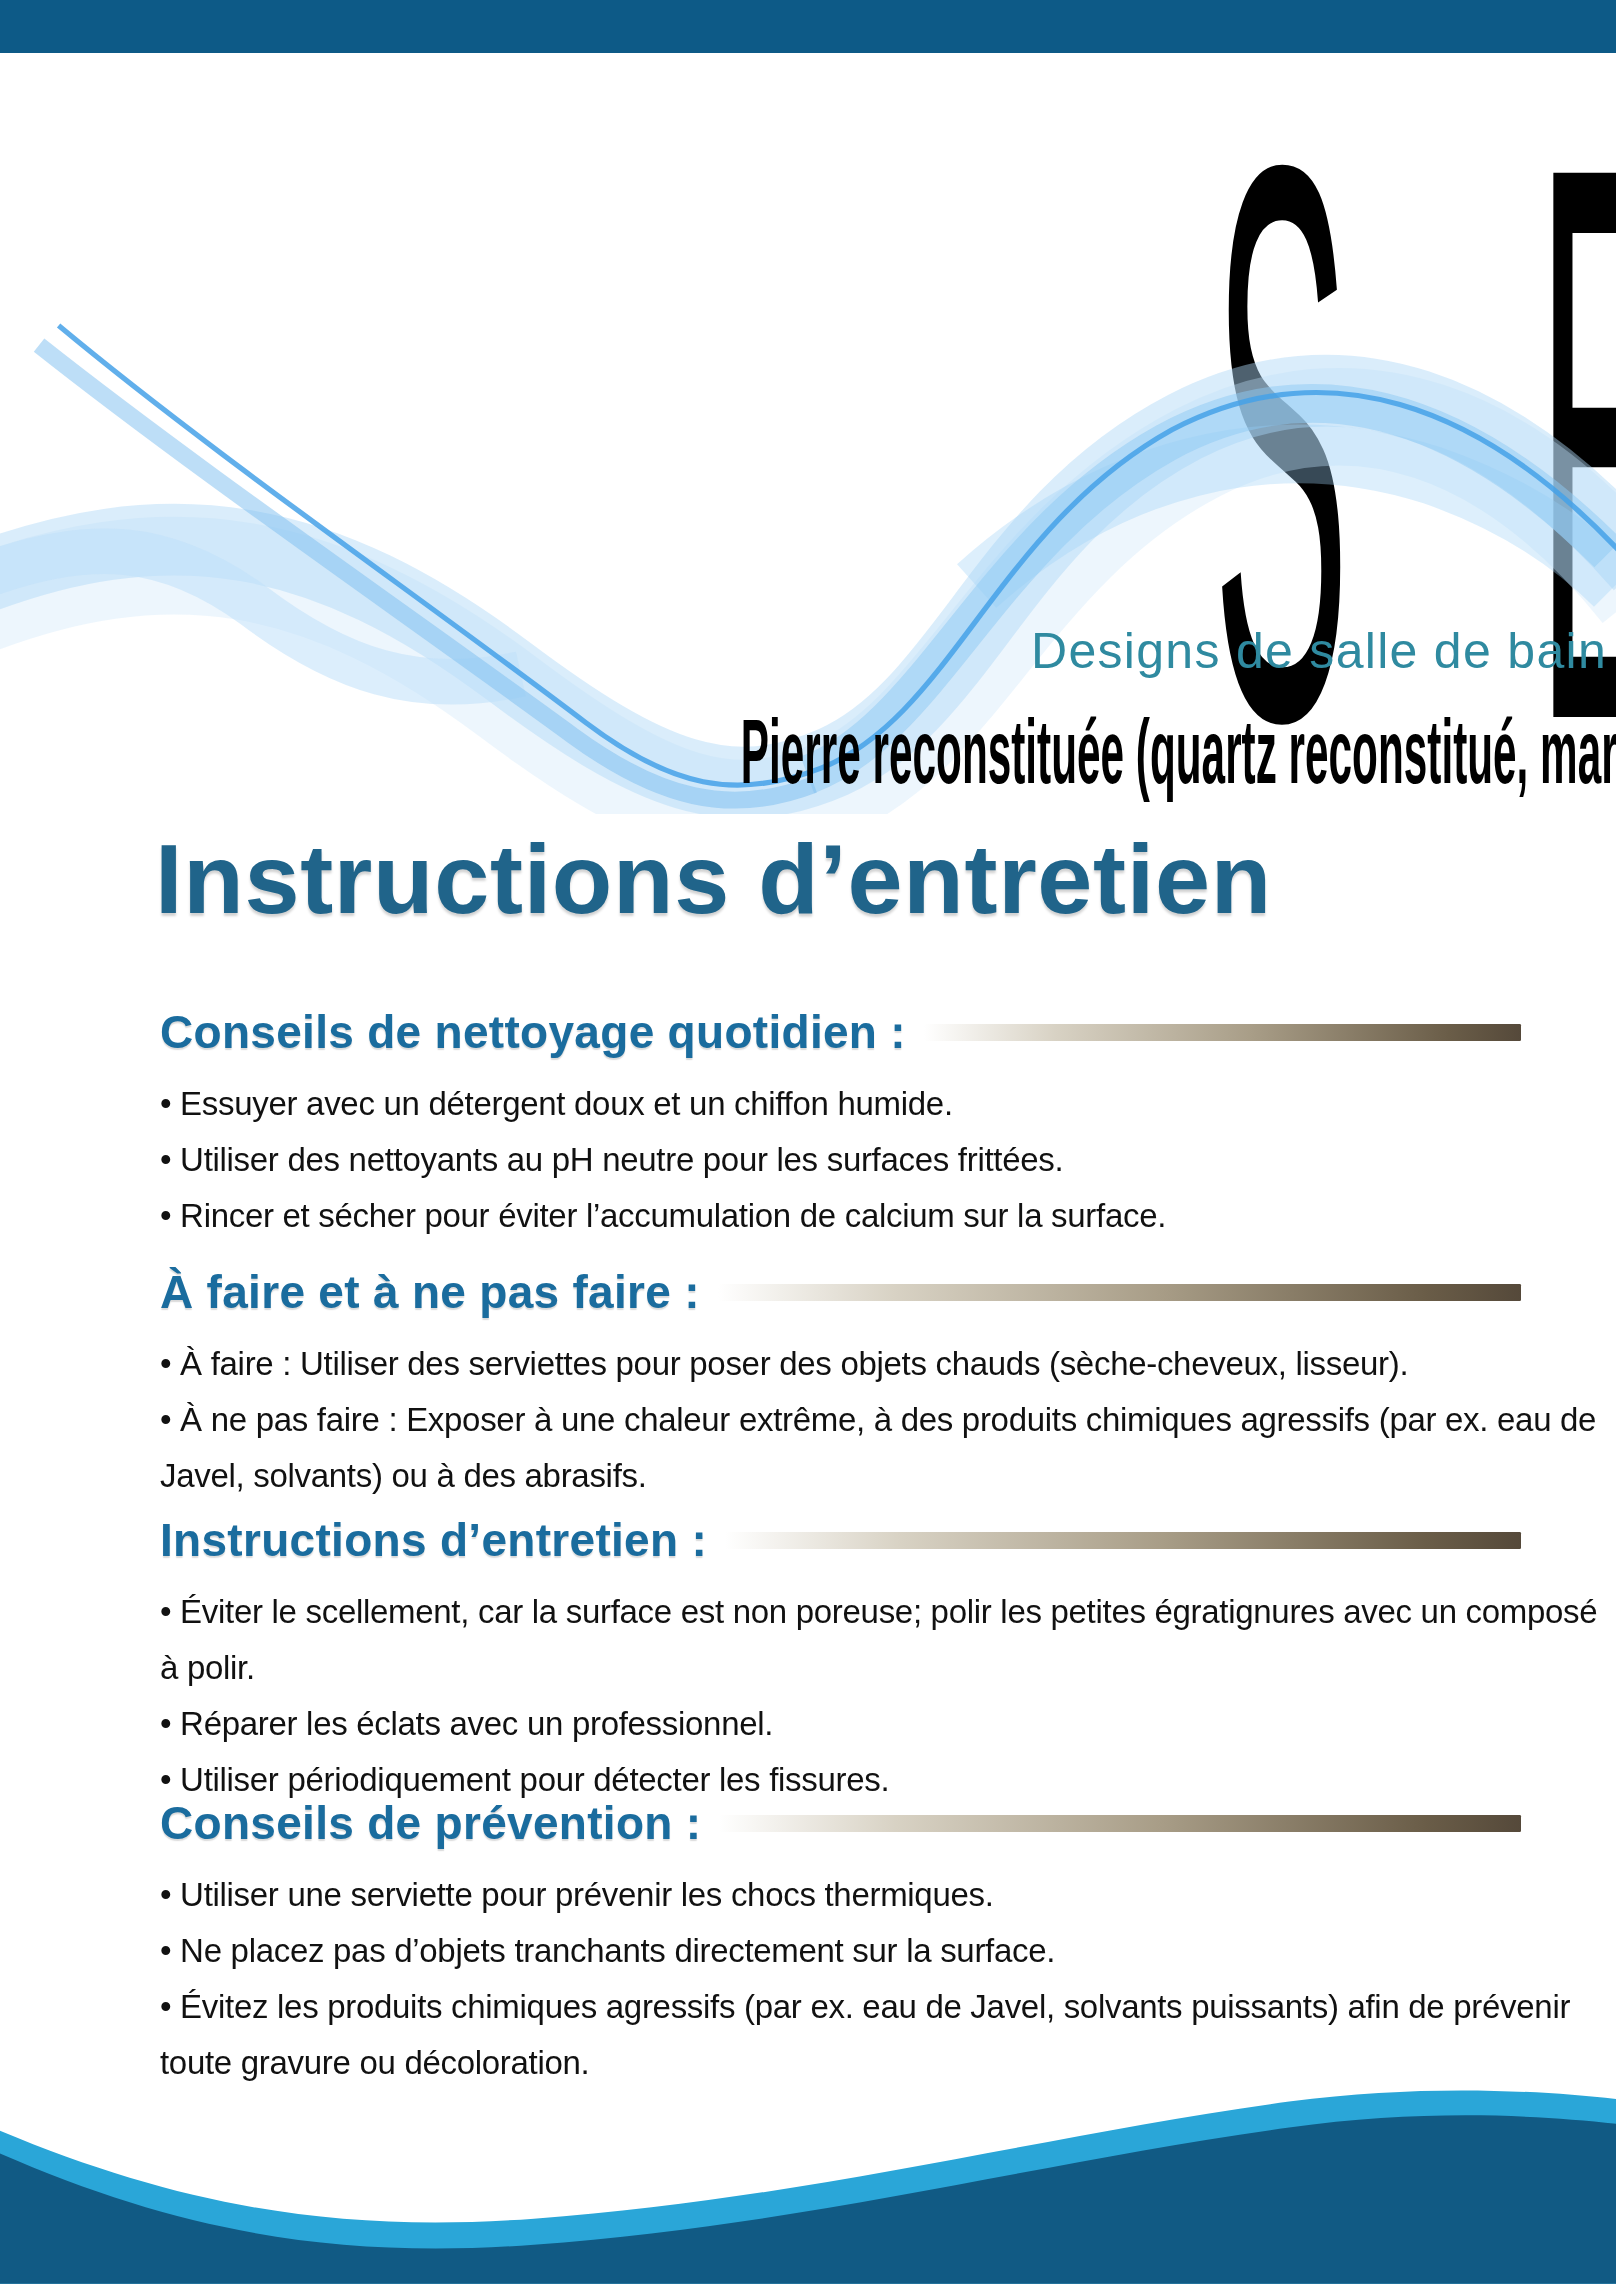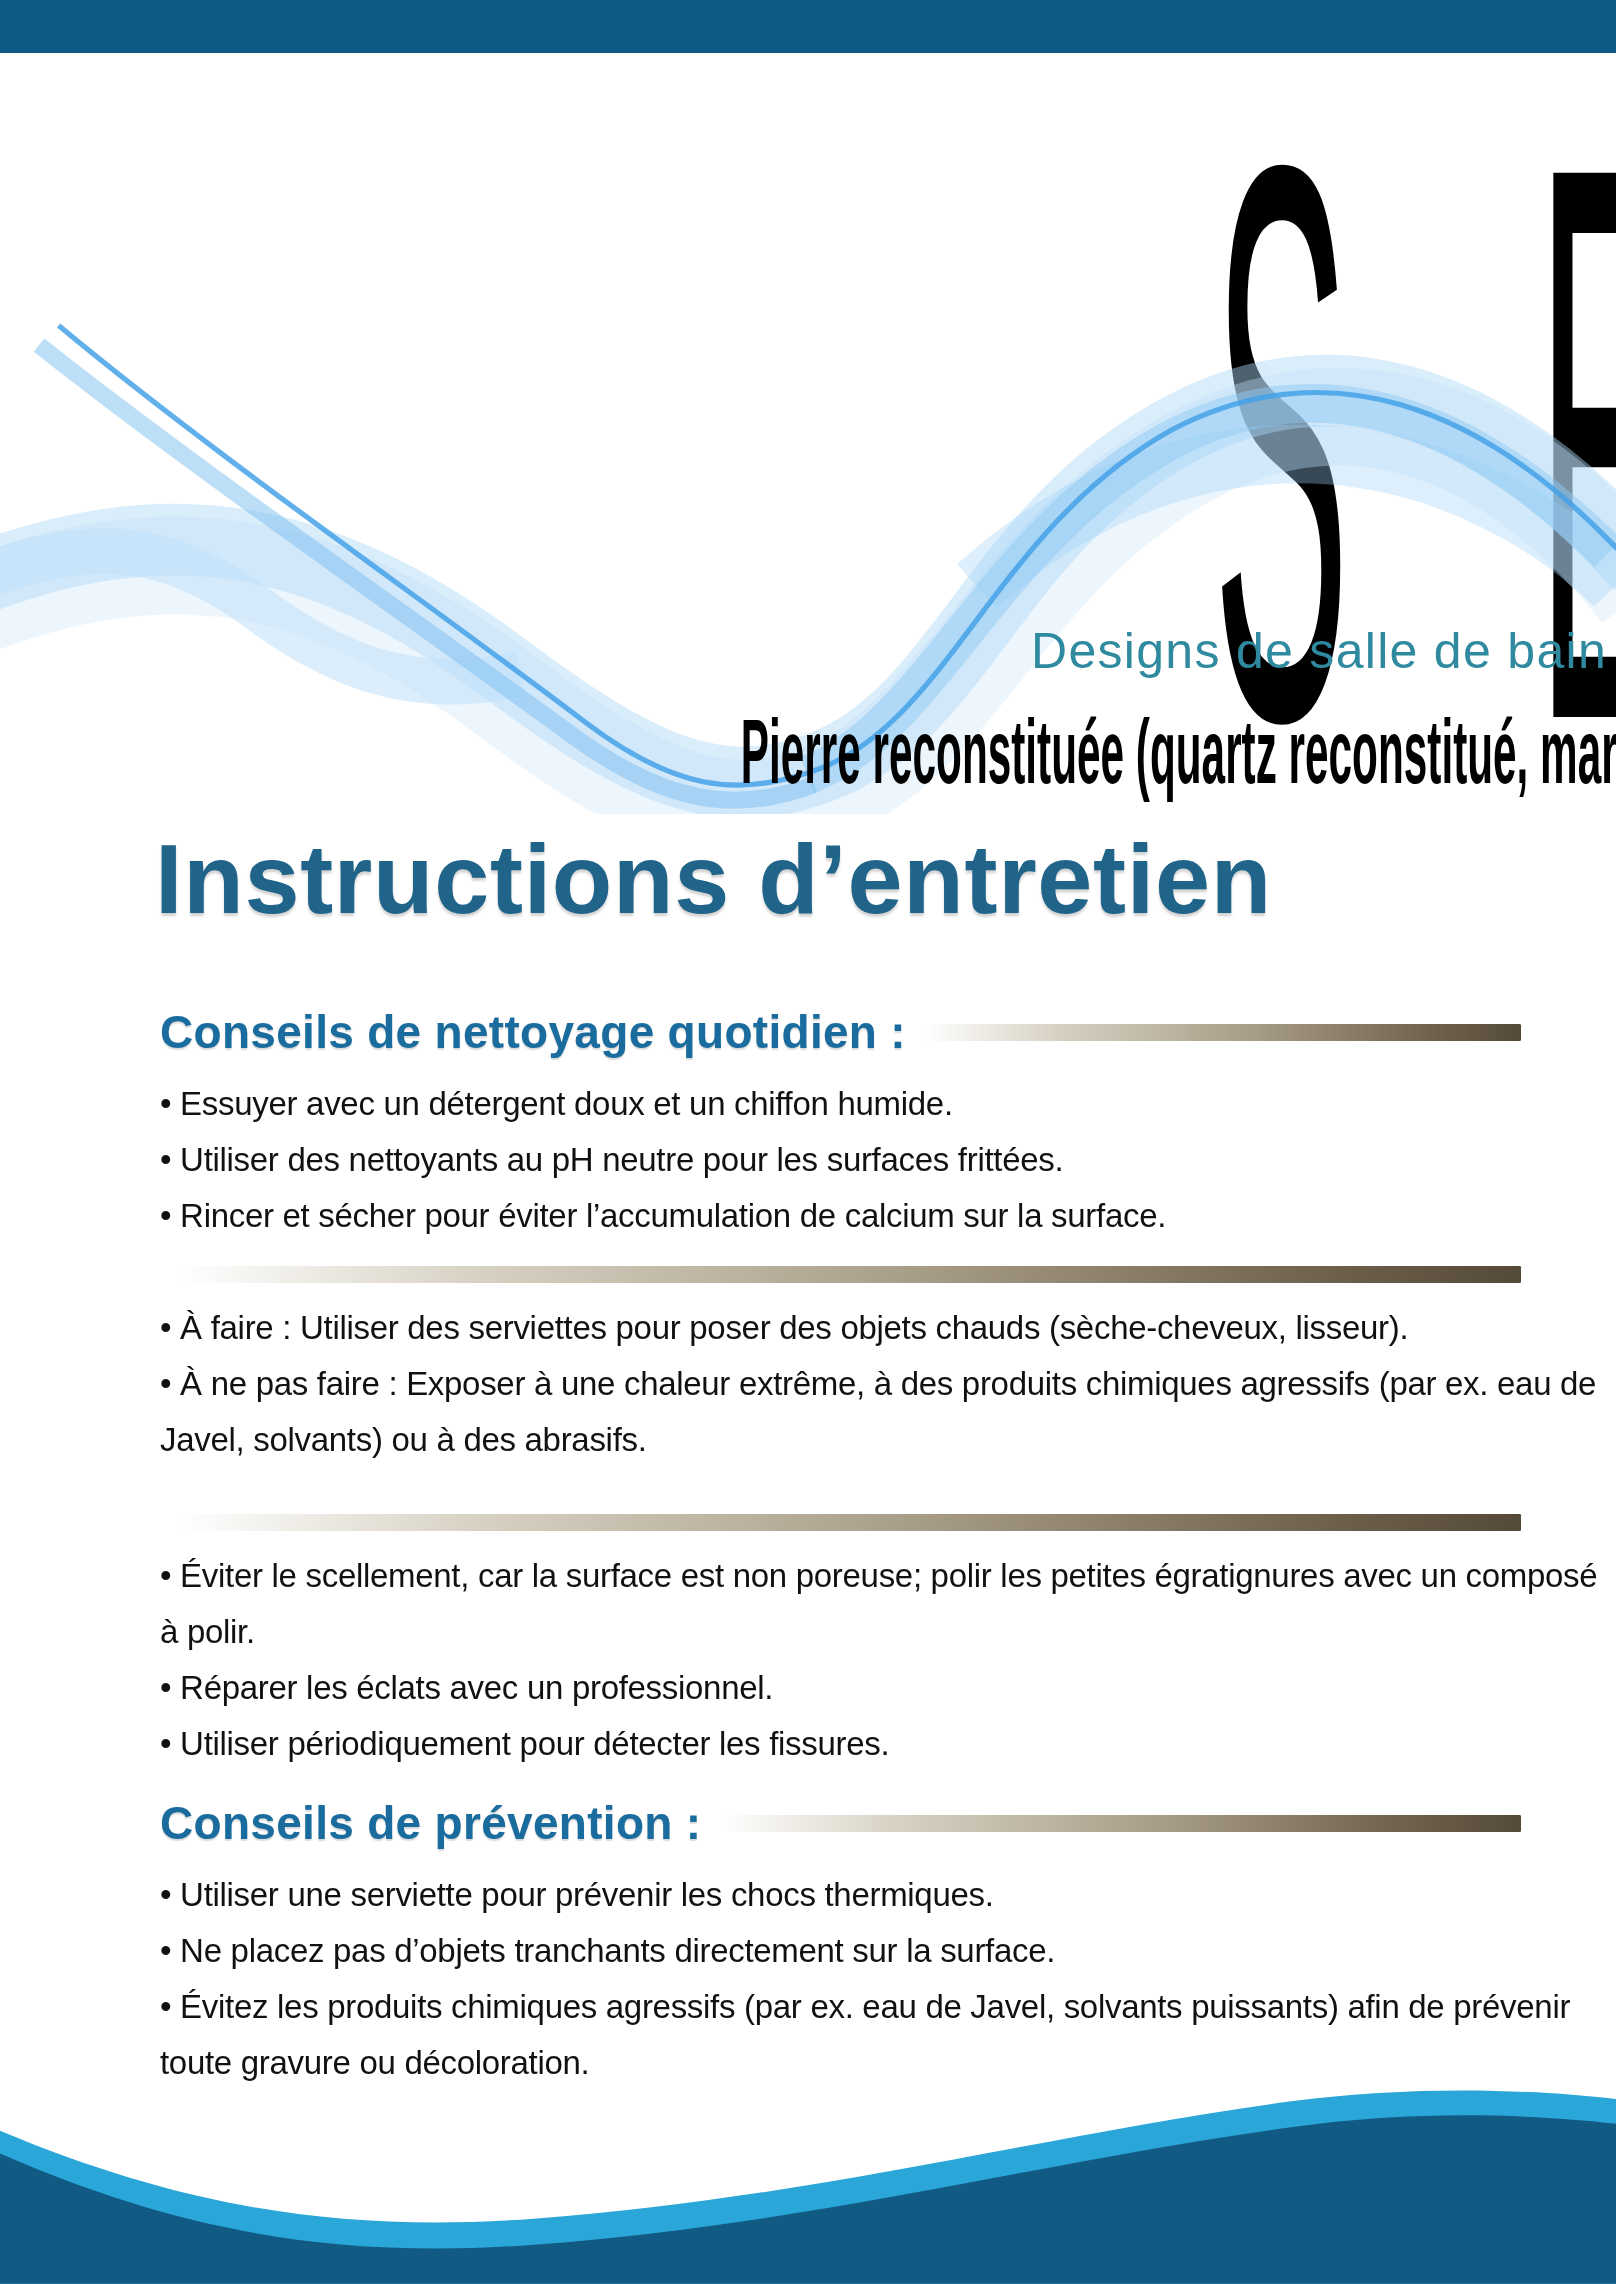--- a/index.html
+++ b/index.html
@@ -94,30 +94,32 @@
     </div>
     <div class="bullets">
       <div>• Essuyer avec un détergent doux et un chiffon humide.</div>
       <div>• Utiliser des nettoyants au pH neutre pour les surfaces frittées.</div>
       <div>• Rincer et sécher pour éviter l’accumulation de calcium sur la surface.</div>
     </div>
   </section>
 
   <section class="sec" style="top:1266px">
     <div class="sec-head">
+      <h2>À faire et à ne pas faire :</h2>
       <div class="rule"></div>
     </div>
     <div class="bullets">
       <div>• À faire : Utiliser des serviettes pour poser des objets chauds (sèche-cheveux, lisseur).</div>
       <div>• À ne pas faire : Exposer à une chaleur extrême, à des produits chimiques agressifs (par ex. eau de Javel, solvants) ou à des abrasifs.</div>
     </div>
   </section>
 
   <section class="sec" style="top:1514px">
     <div class="sec-head">
+      <h2>Instructions d’entretien :</h2>
       <div class="rule"></div>
     </div>
     <div class="bullets">
       <div>• Éviter le scellement, car la surface est non poreuse; polir les petites égratignures avec un composé à polir.</div>
       <div>• Réparer les éclats avec un professionnel.</div>
       <div>• Utiliser périodiquement pour détecter les fissures.</div>
     </div>
   </section>
 
   <section class="sec" style="top:1797px">

